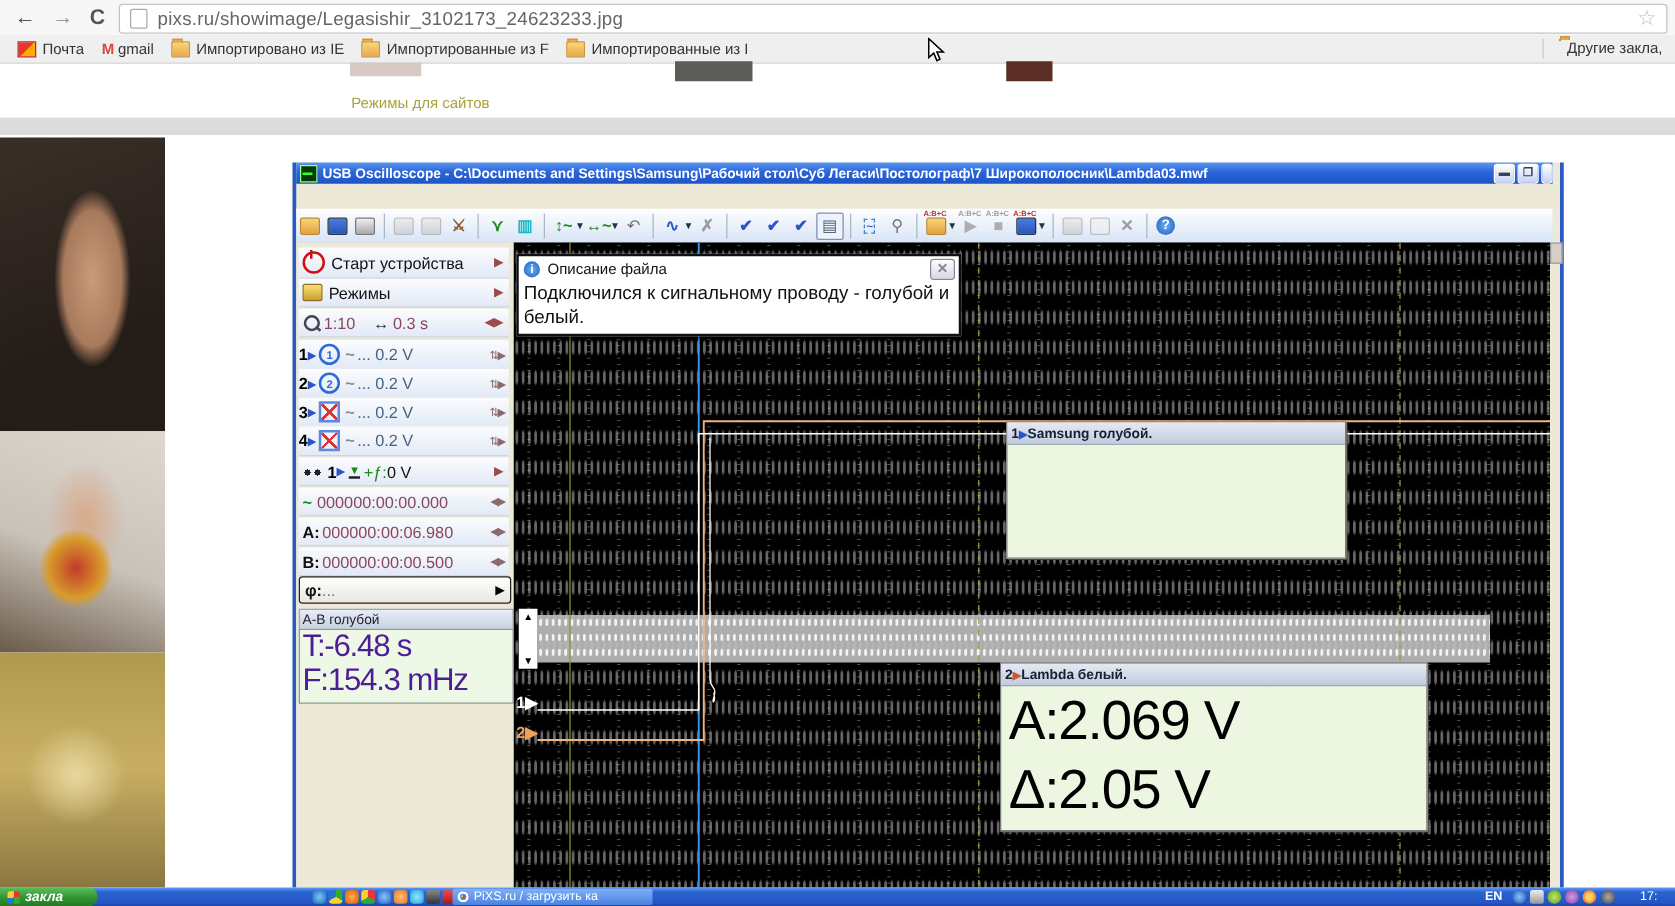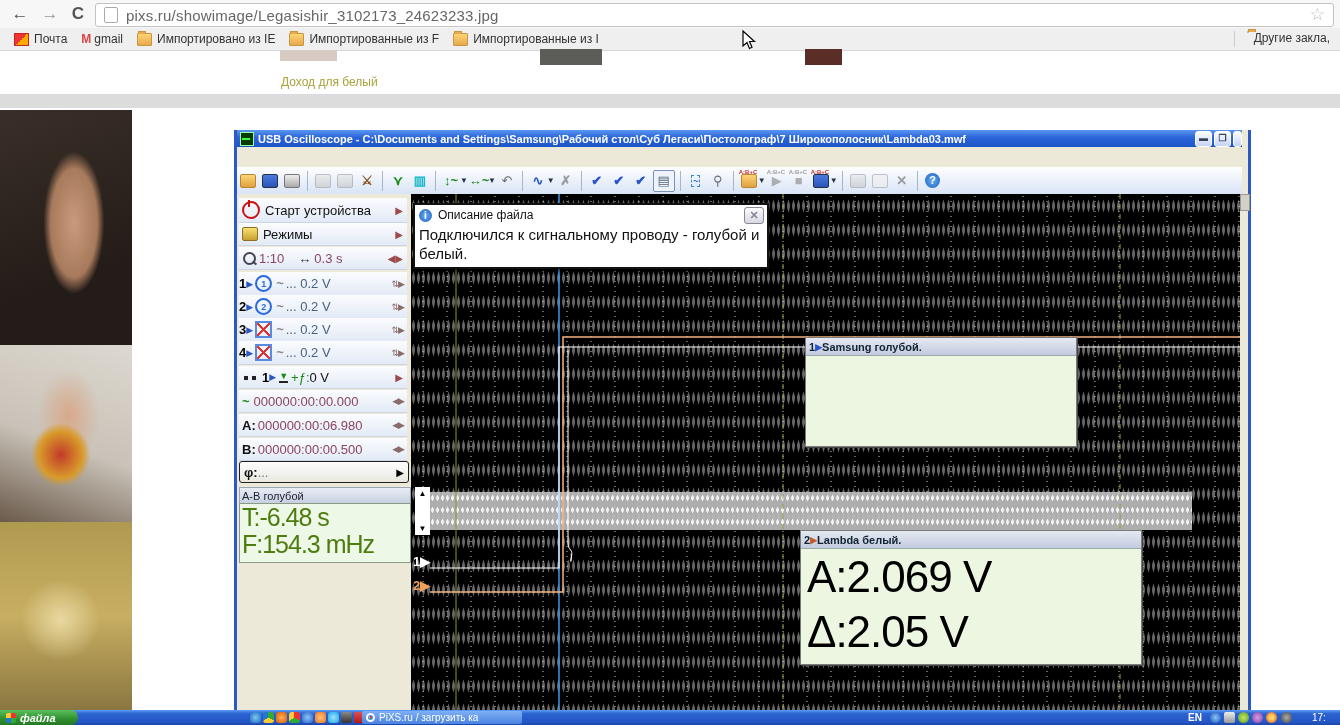--- a/index.html
+++ b/index.html
@@ -104,21 +104,21 @@
   .tri{color:#2a55c8;font-size:9px;}
   .tri2{color:#c85a2a;font-size:9px;}
   .binoc{width:16px;height:9px;margin:0 4px 0 3px;background:
     radial-gradient(circle 4px at 4px 5px,#222 60%,transparent 61%),
     radial-gradient(circle 4px at 12px 5px,#222 60%,transparent 61%);}
   .trigic{color:#1a8a1a;font-size:9px;border-bottom:2px solid #222;margin:0 3px;}
   .timeval{color:#8b4560;}
   .phirow{border:1px solid #222;border-radius:3px;background:linear-gradient(#fefefe,#e8e8e0);}
   .abhdr{background:linear-gradient(#e8edf6,#c5cfdf);border:1px solid #9aa5b5;
     font-size:11px;color:#223;padding-left:2px;display:flex;align-items:center;}
-  .abbox{background:#eef8e6;border:1px solid #8a9a8a;color:#4d7c0f;
+  .abbox{background:#eef8e6;border:1px solid #8a9a8a;color:#4c1d95;
     font-size:25px;letter-spacing:-1px;line-height:27px;padding-left:2px;}
 
   
   #scope{left:174px;top:64px;width:829px;height:516px;background-color:#000;
     background-image:
       radial-gradient(rgba(225,225,225,.45) 1px,transparent 1.4px),
       radial-gradient(rgba(225,225,225,.45) 1px,transparent 1.4px);
     background-size:5px 24px,24px 5px;}
   #band{left:19px;top:298px;width:762px;height:38px;background:rgba(188,188,188,.92);
     background-image:radial-gradient(rgba(255,255,255,.85) 1px,transparent 1.4px);
@@ -204,21 +204,21 @@
     <span id="bmdivider"></span>
     <span id="otherbm">
       <span class="ic ic-folder" style="margin-right:5px"></span>
       <span>Другие закла,</span>
       </span>
   </div>
 
   <div class="abs thumbstrip" style="left:280px;top:50px;width:57px;height:11px"></div>
   <div class="abs thumbstrip" style="left:540px;top:49px;width:62px;height:16px;background:#5c5c58"></div>
   <div class="abs thumbstrip" style="left:805px;top:49px;width:37px;height:16px;background:#5a2e26"></div>
-  <div class="abs" id="adlink">Доход для белый</div>
+  <div class="abs" id="adlink">Режимы для сайтов</div>
   <div class="abs" id="graystrip"></div>
   <div class="abs photo" id="photo1"></div>
   <div class="abs photo" id="photo2"></div>
   <div class="abs photo" id="photo3"></div>
 
   <div class="abs" id="oscwin">
 
     <div class="abs" id="titlebar">
       <span id="titleicon"></span>
       <span>USB Oscilloscope - C:\Documents and Settings\Samsung\Рабочий стол\Суб Легаси\Постолограф\7 Широкополосник\Lambda03.mwf</span>
@@ -469,21 +469,21 @@
         <div id="popbody">Подключился к сигнальному проводу - голубой и белый.</div>
       </div>
     </div>
 
     <div class="abs" id="scroller"></div>
   </div>
 
   <div class="abs" id="taskbar">
     <div class="abs" id="startbtn">
       <span id="winflag"></span>
-      <span>файла</span>
+      <span>закла</span>
     </div>
     <span class="abs ql" style="left:250px;background:radial-gradient(#7ec6f4,#1a6ac0)"></span>
     <span class="abs ql" style="left:263px;background:conic-gradient(#3a3 0 33%,#fc3 0 66%,#27c 0)"></span>
     <span class="abs ql" style="left:276px;background:radial-gradient(#ffb04a,#d85a10)"></span>
     <span class="abs ql" style="left:289px;background:conic-gradient(#e33 0 33%,#3a3 0 66%,#fc3 0)"></span>
     <span class="abs ql" style="left:302px;background:radial-gradient(#8ac4f8,#2a62c8)"></span>
     <span class="abs ql" style="left:315px;background:radial-gradient(#ffc080,#e87818)"></span>
     <span class="abs ql" style="left:328px;background:radial-gradient(#9fe0ff,#18a8e8)"></span>
     <span class="abs ql" style="left:341px;background:linear-gradient(#888,#333);border-radius:2px"></span>
     <span class="abs ql" style="left:354px;background:linear-gradient(#e05050,#b01818);border-radius:2px"></span>

